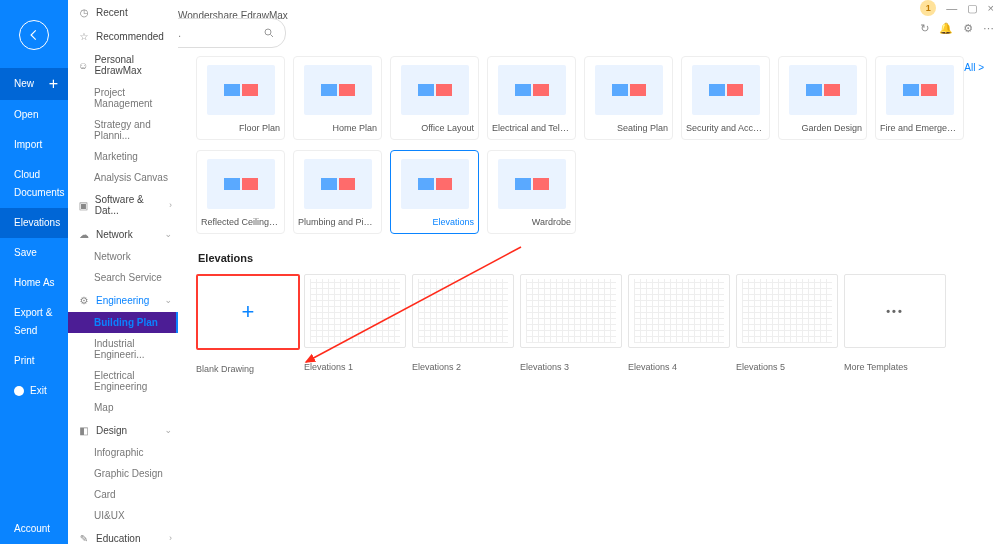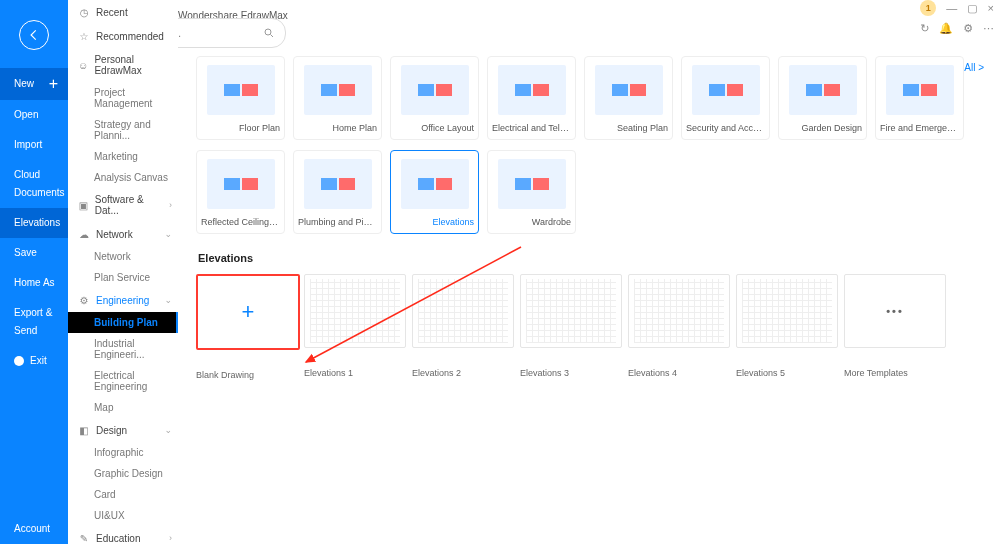--- a/index.html
+++ b/index.html
@@ -17,42 +17,42 @@
   
   .side2{width:110px;background:#fff;display:flex;flex-direction:column;font-size:10px;color:#555}
   .search-row{padding:18px 0 10px 10px}
   .search{width:180px;height:28px;border:1px solid #ddd;border-radius:14px;display:flex;align-items:center;padding:0 10px;color:#aaa;background:#fff}
   .search input{border:none;outline:none;flex:1;font-size:10px;color:#666}
   .search .mag{width:12px;height:12px}
   .cat{padding:6px 6px 6px 10px;display:flex;align-items:center;gap:6px;cursor:pointer}
   .cat .ico{width:12px;height:12px;display:inline-flex;align-items:center;justify-content:center;color:#888}
   .cat.head{font-weight:400;color:#444}
   .sub{padding:5px 6px 5px 26px;color:#777;cursor:pointer}
-  .sub.active{color:#0a84ff;font-weight:600;border-right:2px solid #0a84ff;background:#000000}
+  .sub.active{color:#0a84ff;font-weight:600;border-right:2px solid #0a84ff;background:#4c1d95}
   .cat .chev{margin-left:auto;color:#aaa;font-size:9px}
   .cat.eng{color:#0a84ff}
   
   .main{flex:1;position:relative;overflow:hidden}
   .titlebar{position:absolute;top:0;left:0;right:0;height:30px;display:flex;align-items:center;justify-content:flex-start;font-size:10px;color:#555}
   .win-icons{position:absolute;right:6px;top:0;display:flex;flex-direction:column;align-items:flex-end;gap:2px}
   .win-row{display:flex;gap:10px;align-items:center;color:#888;font-size:11px}
   .avatar{width:16px;height:16px;border-radius:50%;background:#ffe29a;display:flex;align-items:center;justify-content:center;font-size:9px;color:#c07a00;font-weight:700}
   .content{position:absolute;top:56px;left:18px;right:10px;bottom:0;overflow:auto}
   .all-link{position:absolute;top:62px;right:16px;color:#0a84ff;font-size:10px;cursor:pointer}
   .tile-row{display:flex;gap:8px;flex-wrap:wrap;margin-bottom:10px}
   .tile{width:87px;height:82px;border:1px solid #eee;border-radius:4px;background:#fff;display:flex;flex-direction:column;align-items:center;cursor:pointer}
   .tile .thumb{width:68px;height:50px;margin-top:8px;background:#eaf3ff;border-radius:2px;display:flex;align-items:center;justify-content:center}
   .tile .tlabel{font-size:9px;color:#555;margin-top:8px;text-align:right;width:100%;overflow:hidden;text-overflow:ellipsis;white-space:nowrap;padding:0 4px;box-sizing:border-box}
   .tile.sel{border:1.5px solid #0a84ff}
   .tile.sel .tlabel{color:#0a84ff}
   .sec-title{font-weight:700;font-size:11px;margin:18px 0 10px 2px;color:#222}
   .tpl-card{width:100px;display:flex;flex-direction:column;align-items:flex-start;cursor:pointer}
   .tpl-card .timg{width:100px;height:72px;border:1px solid #e5e5e5;border-radius:2px;background:#fff;display:flex;align-items:center;justify-content:center;color:#bbb}
   .tpl-card.blank .timg{border:2px solid #ff3b30}
-  .tpl-card .tcap{font-size:9px;color:#666;margin-top:20px}
+  .tpl-card .tcap{font-size:9px;color:#666;margin-top:14px}
   .tpl-card.blank .tcap{color:#666}
   .tpl-row{display:flex;gap:8px}
   .plus-ic{color:#0a84ff;font-size:22px;font-weight:300}
   .dots{letter-spacing:2px;font-weight:700;color:#666}
   
   .mini{width:16px;height:12px;background:#5aa9ff;display:inline-block;margin:1px}
   .mini.r{background:#ff6b6b}
   .sketch{width:90%;height:90%;background:repeating-linear-gradient(0deg,#eee,#eee 1px,transparent 1px,transparent 6px),repeating-linear-gradient(90deg,#eee,#eee 1px,transparent 1px,transparent 6px)}
   .arrow{position:absolute;pointer-events:none}
   .exit-ico{width:10px;height:10px;border-radius:50%;background:#fff;display:inline-block}
@@ -88,20 +88,23 @@
     <div class="b-item">
         <span>Save</span>
       </div>
     <div class="b-item">
         <span>Home As</span>
       </div>
     <div class="b-item">
         <span>Export &amp; Send</span>
       </div>
     <div class="b-item">
+        <span>Print</span>
+      </div>
+    <div class="b-item">
       <span class="exit-ico"></span>
       <span>Exit</span>
     </div>
     <div class="b-spacer"></div>
     <div class="b-item">
         <span>Account</span>
       </div>
   </div>
 
   <div class="side2">
@@ -130,21 +133,21 @@
         <span>Software &amp; Dat...</span>
         <span class="chev">›</span>
       </div>
     <div class="cat head">
         <span class="ico">☁</span>
         <span>Network</span>
         <span class="chev">⌄</span>
       </div>
     <div id="net-subs">
         <div class="sub">Network</div>
-        <div class="sub">Plan Service</div>
+        <div class="sub">Search Service</div>
       </div>
     <div class="cat head eng">
         <span class="ico">⚙</span>
         <span>Engineering</span>
         <span class="chev">⌄</span>
       </div>
     <div id="eng-subs">
         <div class="sub active">Building Plan</div>
         <div class="sub">Industrial Engineeri...</div>
         <div class="sub">Electrical Engineering</div>

